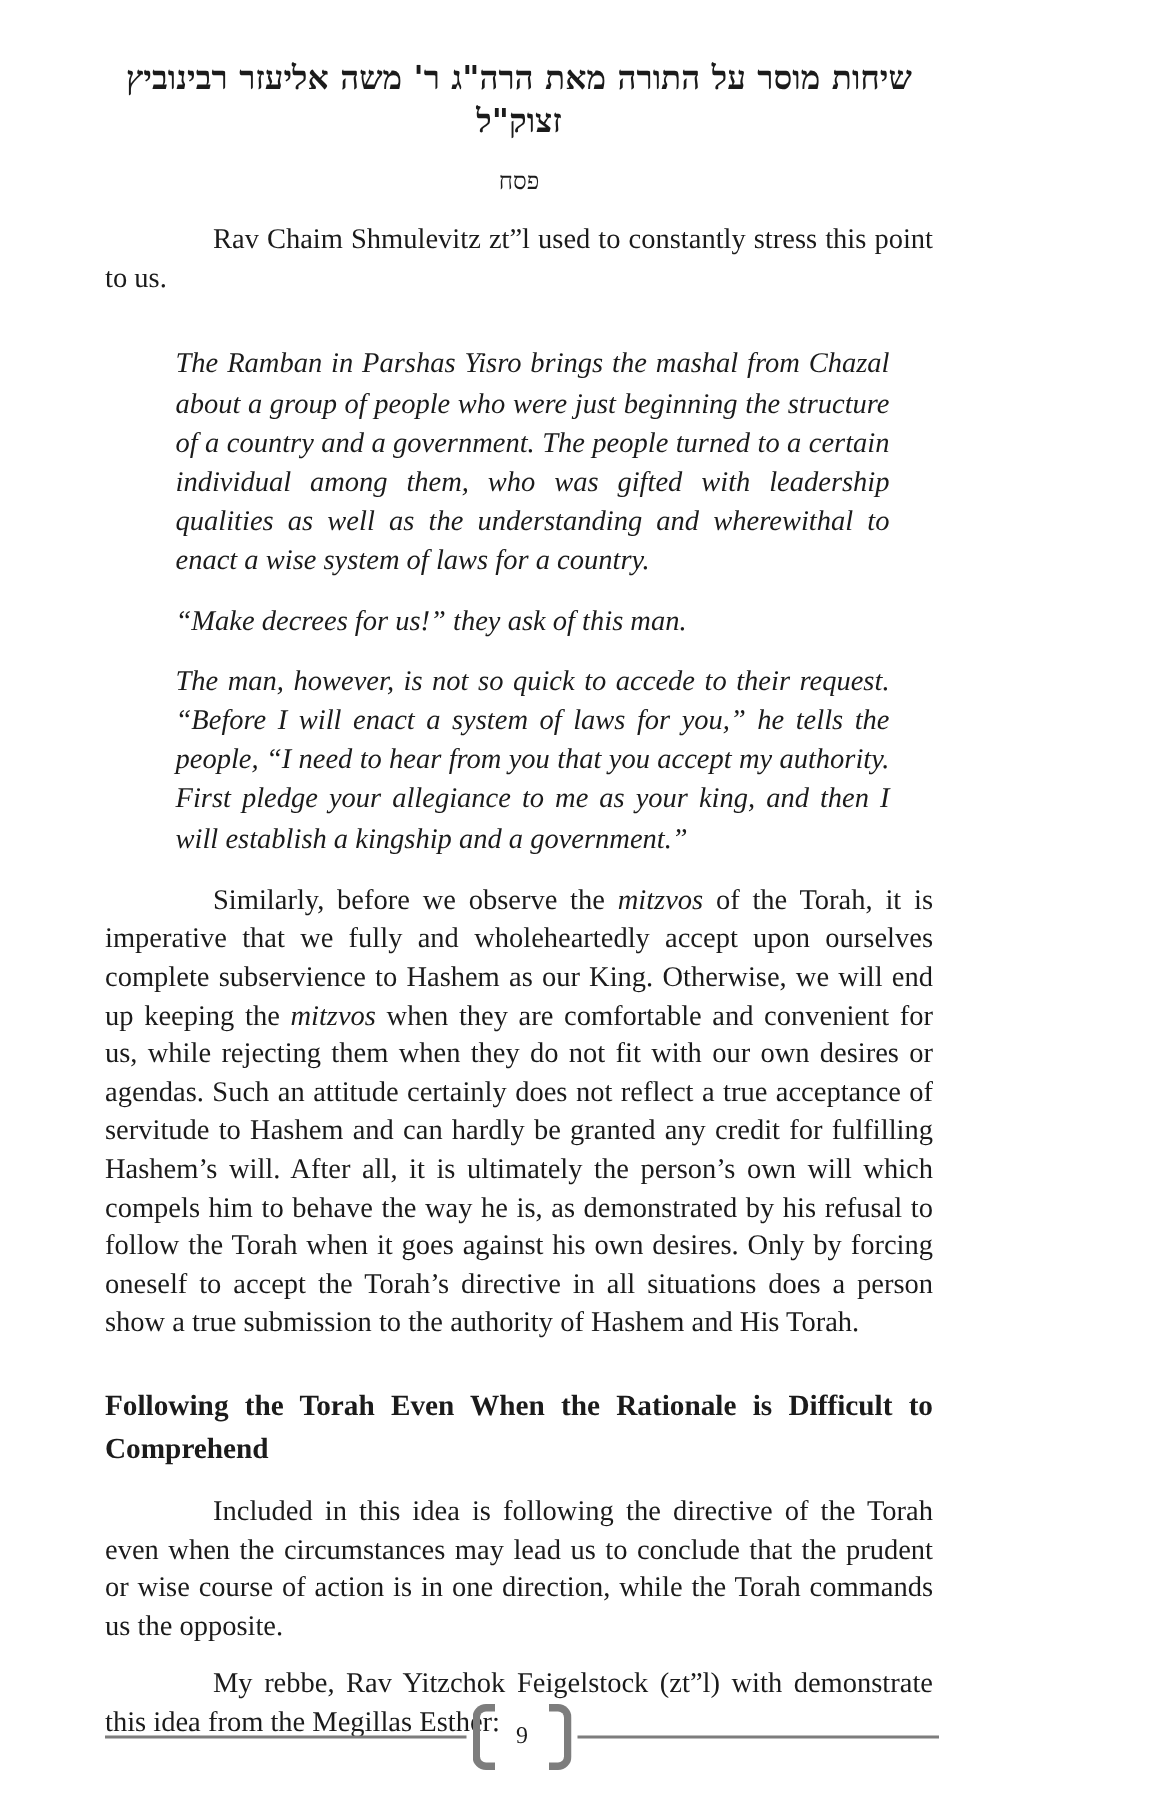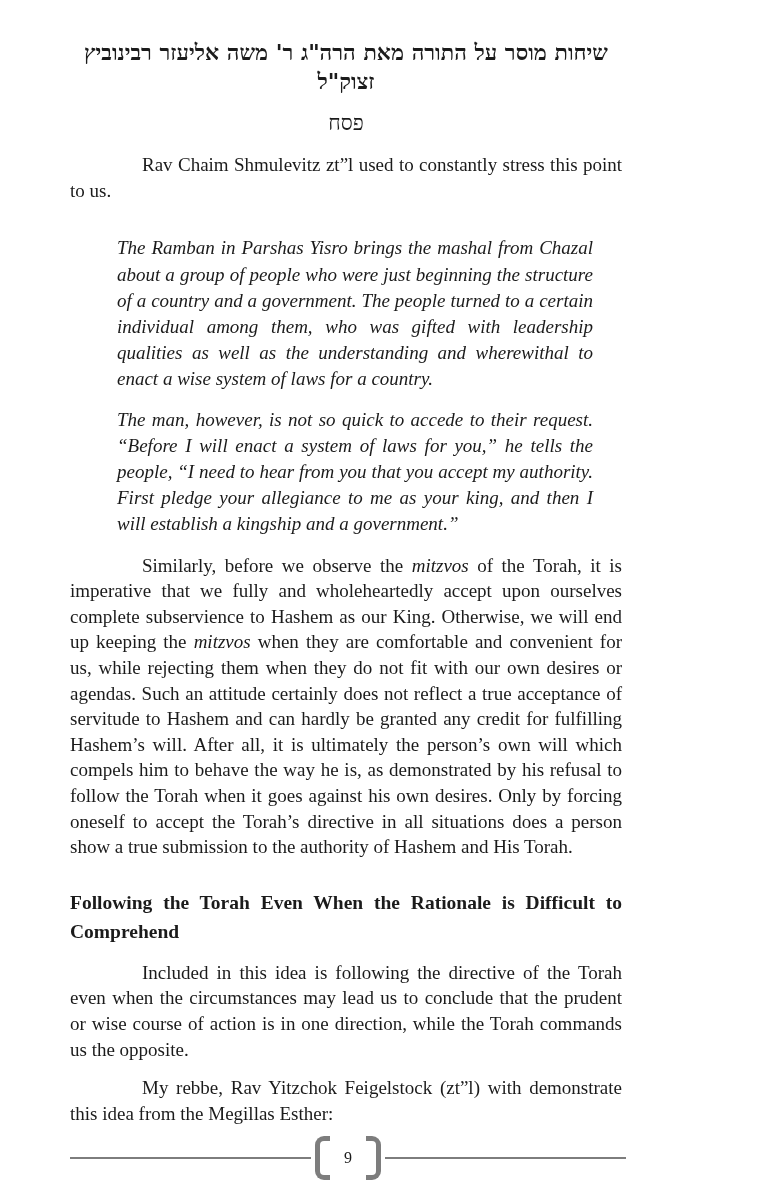--- a/index.html
+++ b/index.html
@@ -24,21 +24,21 @@
     text-align: center;
     font-family: "DejaVu Serif", serif;
     font-weight: bold;
     font-size: 22px;
     line-height: 1.3;
   }
   .heb-subtitle {
     direction: rtl;
     text-align: center;
     font-family: "DejaVu Serif", serif;
-    font-size: 21px;
+    font-size: 16px;
     margin-top: 16px;
   }
   
   .content {
     margin-top: 16px;
     font-size: 19px;
     line-height: 25.6px;
   }
   .body-para {
     margin: 13px 0;
@@ -113,20 +113,21 @@
     <div class="heb-title">שיחות מוסר על התורה מאת הרה"ג ר' משה אליעזר רבינוביץ זצוק"ל</div>
     <div class="heb-subtitle">פסח</div>
   </header>
 
   <main class="content">
 
     <p class="body-para">Rav Chaim Shmulevitz zt”l used to constantly stress this point to us.</p>
 
     <div class="quote-block">
       <p class="quote-para">The Ramban in Parshas Yisro brings the mashal from Chazal about a group of people who were just beginning the structure of a country and a government. The people turned to a certain individual among them, who was gifted with leadership qualities as well as the understanding and wherewithal to enact a wise system of laws for a country.</p>
+      <p class="quote-para">“Make decrees for us!” they ask of this man.</p>
       <p class="quote-para">The man, however, is not so quick to accede to their request. “Before I will enact a system of laws for you,” he tells the people, “I need to hear from you that you accept my authority. First pledge your allegiance to me as your king, and then I will establish a kingship and a government.”</p>
     </div>
 
     <p class="body-para"><span>Similarly, before we observe the </span><em>mitzvos</em><span> of the Torah, it is imperative that we fully and wholeheartedly accept upon ourselves complete subservience to Hashem as our King. Otherwise, we will end up keeping the </span><em>mitzvos</em><span> when they are comfortable and convenient for us, while rejecting them when they do not fit with our own desires or agendas. Such an attitude certainly does not reflect a true acceptance of servitude to Hashem and can hardly be granted any credit for fulfilling Hashem’s will. After all, it is ultimately the person’s own will which compels him to behave the way he is, as demonstrated by his refusal to follow the Torah when it goes against his own desires. Only by forcing oneself to accept the Torah’s directive in all situations does a person show a true submission to the authority of Hashem and His Torah.</span></p>
 
     <h2 class="section-heading"><span class="underlined">Following the Torah Even When the Rationale is Difficult to Comprehend</span></h2>
 
     <p class="body-para">Included in this idea is following the directive of the Torah even when the circumstances may lead us to conclude that the prudent or wise course of action is in one direction, while the Torah commands us the opposite.</p>
 
     <p class="body-para">My rebbe, Rav Yitzchok Feigelstock (zt”l) with demonstrate this idea from the Megillas Esther:</p>

